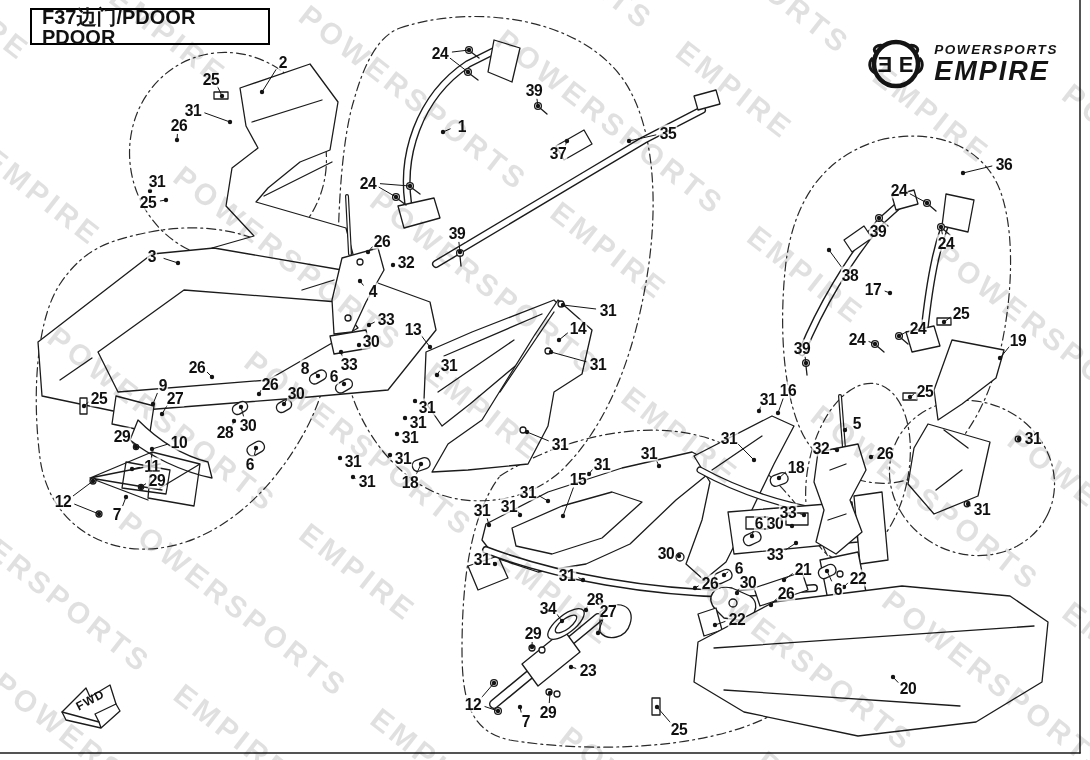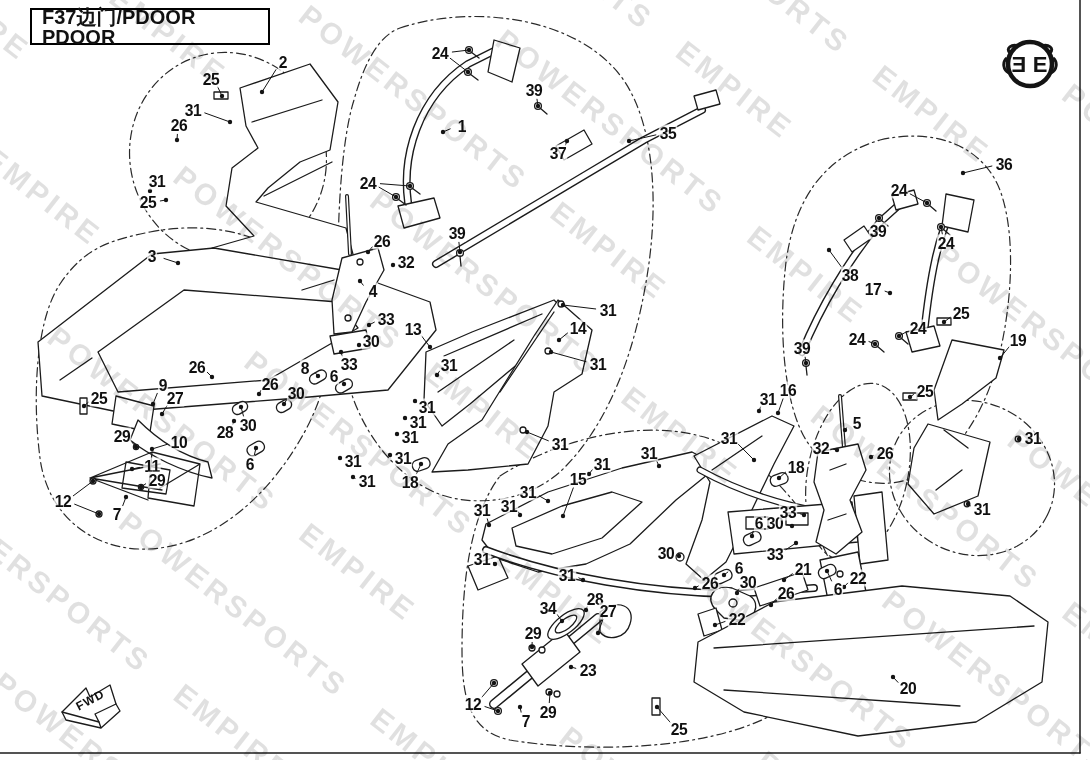--- a/index.html
+++ b/index.html
@@ -576,20 +576,24 @@
         <path d="M5,22 C0,26 1,34 7,37" stroke-width="3"></path>
         <path d="M51,22 C56,26 55,34 49,37" stroke-width="3"></path>
         <path d="M8,17 C3,12 10,8 16,10" stroke-width="3"></path>
         <path d="M48,17 C53,12 46,8 40,10" stroke-width="3"></path>
         <g stroke="none" fill="#141414" font-family="Liberation Sans, sans-serif" font-weight="bold" font-size="22">
           <text x="17" y="36" text-anchor="middle" transform="scale(-1,1) translate(-34,0)">E</text>
           <text x="38" y="36" text-anchor="middle">E</text>
         </g>
       </svg>
     </div>
+    <div class="logo-text">
+      <span class="logo-line1">POWERSPORTS</span>
+      <span class="logo-line2">EMPIRE</span>
+    </div>
   </div>
 
   <div id="watermark">
       <div class="wm-row" style="margin-left: 0px;">POWERSPORTS EMPIRE&nbsp;&nbsp;&nbsp;&nbsp;&nbsp;POWERSPORTS EMPIRE&nbsp;&nbsp;&nbsp;&nbsp;&nbsp;POWERSPORTS EMPIRE&nbsp;&nbsp;&nbsp;&nbsp;&nbsp;POWERSPORTS EMPIRE&nbsp;&nbsp;&nbsp;&nbsp;&nbsp;POWERSPORTS EMPIRE&nbsp;&nbsp;&nbsp;&nbsp;&nbsp;POWERSPORTS EMPIRE&nbsp;&nbsp;&nbsp;&nbsp;&nbsp;POWERSPORTS EMPIRE</div>
       <div class="wm-row" style="margin-left: -170px;">POWERSPORTS EMPIRE&nbsp;&nbsp;&nbsp;&nbsp;&nbsp;POWERSPORTS EMPIRE&nbsp;&nbsp;&nbsp;&nbsp;&nbsp;POWERSPORTS EMPIRE&nbsp;&nbsp;&nbsp;&nbsp;&nbsp;POWERSPORTS EMPIRE&nbsp;&nbsp;&nbsp;&nbsp;&nbsp;POWERSPORTS EMPIRE&nbsp;&nbsp;&nbsp;&nbsp;&nbsp;POWERSPORTS EMPIRE&nbsp;&nbsp;&nbsp;&nbsp;&nbsp;POWERSPORTS EMPIRE</div>
       <div class="wm-row" style="margin-left: 0px;">POWERSPORTS EMPIRE&nbsp;&nbsp;&nbsp;&nbsp;&nbsp;POWERSPORTS EMPIRE&nbsp;&nbsp;&nbsp;&nbsp;&nbsp;POWERSPORTS EMPIRE&nbsp;&nbsp;&nbsp;&nbsp;&nbsp;POWERSPORTS EMPIRE&nbsp;&nbsp;&nbsp;&nbsp;&nbsp;POWERSPORTS EMPIRE&nbsp;&nbsp;&nbsp;&nbsp;&nbsp;POWERSPORTS EMPIRE&nbsp;&nbsp;&nbsp;&nbsp;&nbsp;POWERSPORTS EMPIRE</div>
       <div class="wm-row" style="margin-left: -170px;">POWERSPORTS EMPIRE&nbsp;&nbsp;&nbsp;&nbsp;&nbsp;POWERSPORTS EMPIRE&nbsp;&nbsp;&nbsp;&nbsp;&nbsp;POWERSPORTS EMPIRE&nbsp;&nbsp;&nbsp;&nbsp;&nbsp;POWERSPORTS EMPIRE&nbsp;&nbsp;&nbsp;&nbsp;&nbsp;POWERSPORTS EMPIRE&nbsp;&nbsp;&nbsp;&nbsp;&nbsp;POWERSPORTS EMPIRE&nbsp;&nbsp;&nbsp;&nbsp;&nbsp;POWERSPORTS EMPIRE</div>
       <div class="wm-row" style="margin-left: 0px;">POWERSPORTS EMPIRE&nbsp;&nbsp;&nbsp;&nbsp;&nbsp;POWERSPORTS EMPIRE&nbsp;&nbsp;&nbsp;&nbsp;&nbsp;POWERSPORTS EMPIRE&nbsp;&nbsp;&nbsp;&nbsp;&nbsp;POWERSPORTS EMPIRE&nbsp;&nbsp;&nbsp;&nbsp;&nbsp;POWERSPORTS EMPIRE&nbsp;&nbsp;&nbsp;&nbsp;&nbsp;POWERSPORTS EMPIRE&nbsp;&nbsp;&nbsp;&nbsp;&nbsp;POWERSPORTS EMPIRE</div>
       <div class="wm-row" style="margin-left: -170px;">POWERSPORTS EMPIRE&nbsp;&nbsp;&nbsp;&nbsp;&nbsp;POWERSPORTS EMPIRE&nbsp;&nbsp;&nbsp;&nbsp;&nbsp;POWERSPORTS EMPIRE&nbsp;&nbsp;&nbsp;&nbsp;&nbsp;POWERSPORTS EMPIRE&nbsp;&nbsp;&nbsp;&nbsp;&nbsp;POWERSPORTS EMPIRE&nbsp;&nbsp;&nbsp;&nbsp;&nbsp;POWERSPORTS EMPIRE&nbsp;&nbsp;&nbsp;&nbsp;&nbsp;POWERSPORTS EMPIRE</div>
       <div class="wm-row" style="margin-left: 0px;">POWERSPORTS EMPIRE&nbsp;&nbsp;&nbsp;&nbsp;&nbsp;POWERSPORTS EMPIRE&nbsp;&nbsp;&nbsp;&nbsp;&nbsp;POWERSPORTS EMPIRE&nbsp;&nbsp;&nbsp;&nbsp;&nbsp;POWERSPORTS EMPIRE&nbsp;&nbsp;&nbsp;&nbsp;&nbsp;POWERSPORTS EMPIRE&nbsp;&nbsp;&nbsp;&nbsp;&nbsp;POWERSPORTS EMPIRE&nbsp;&nbsp;&nbsp;&nbsp;&nbsp;POWERSPORTS EMPIRE</div>

